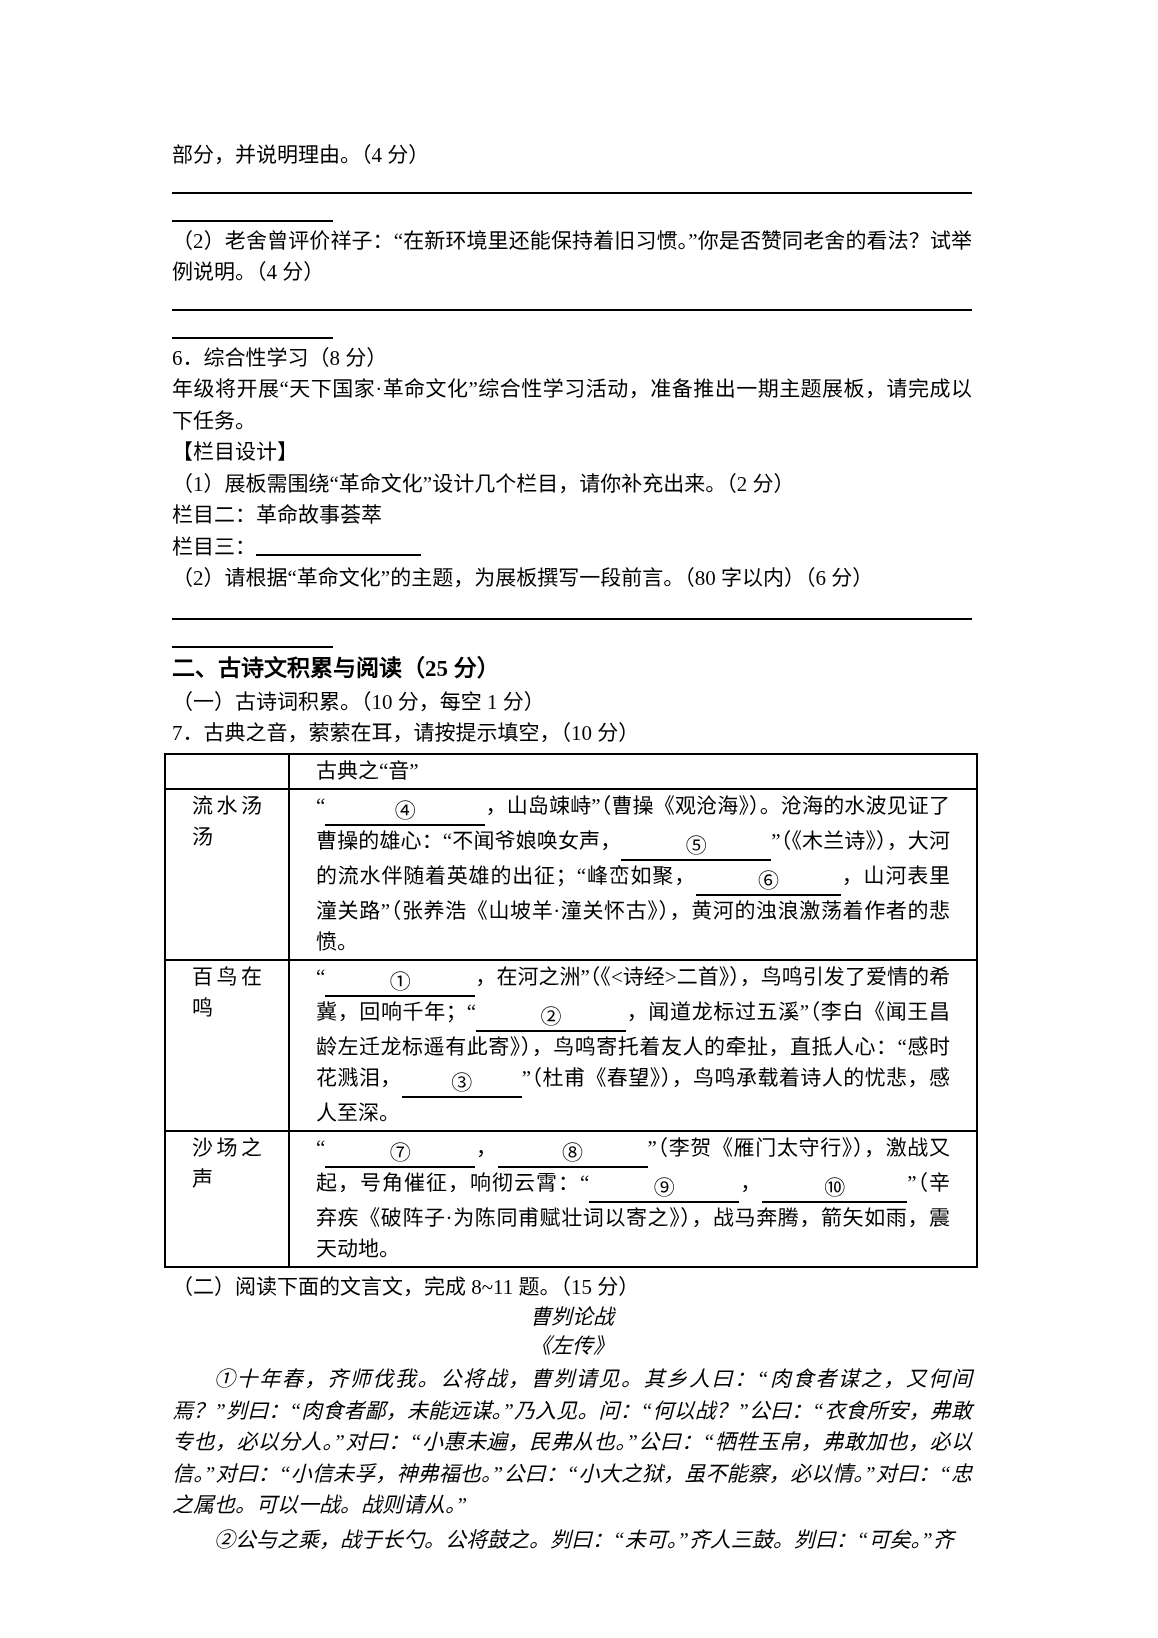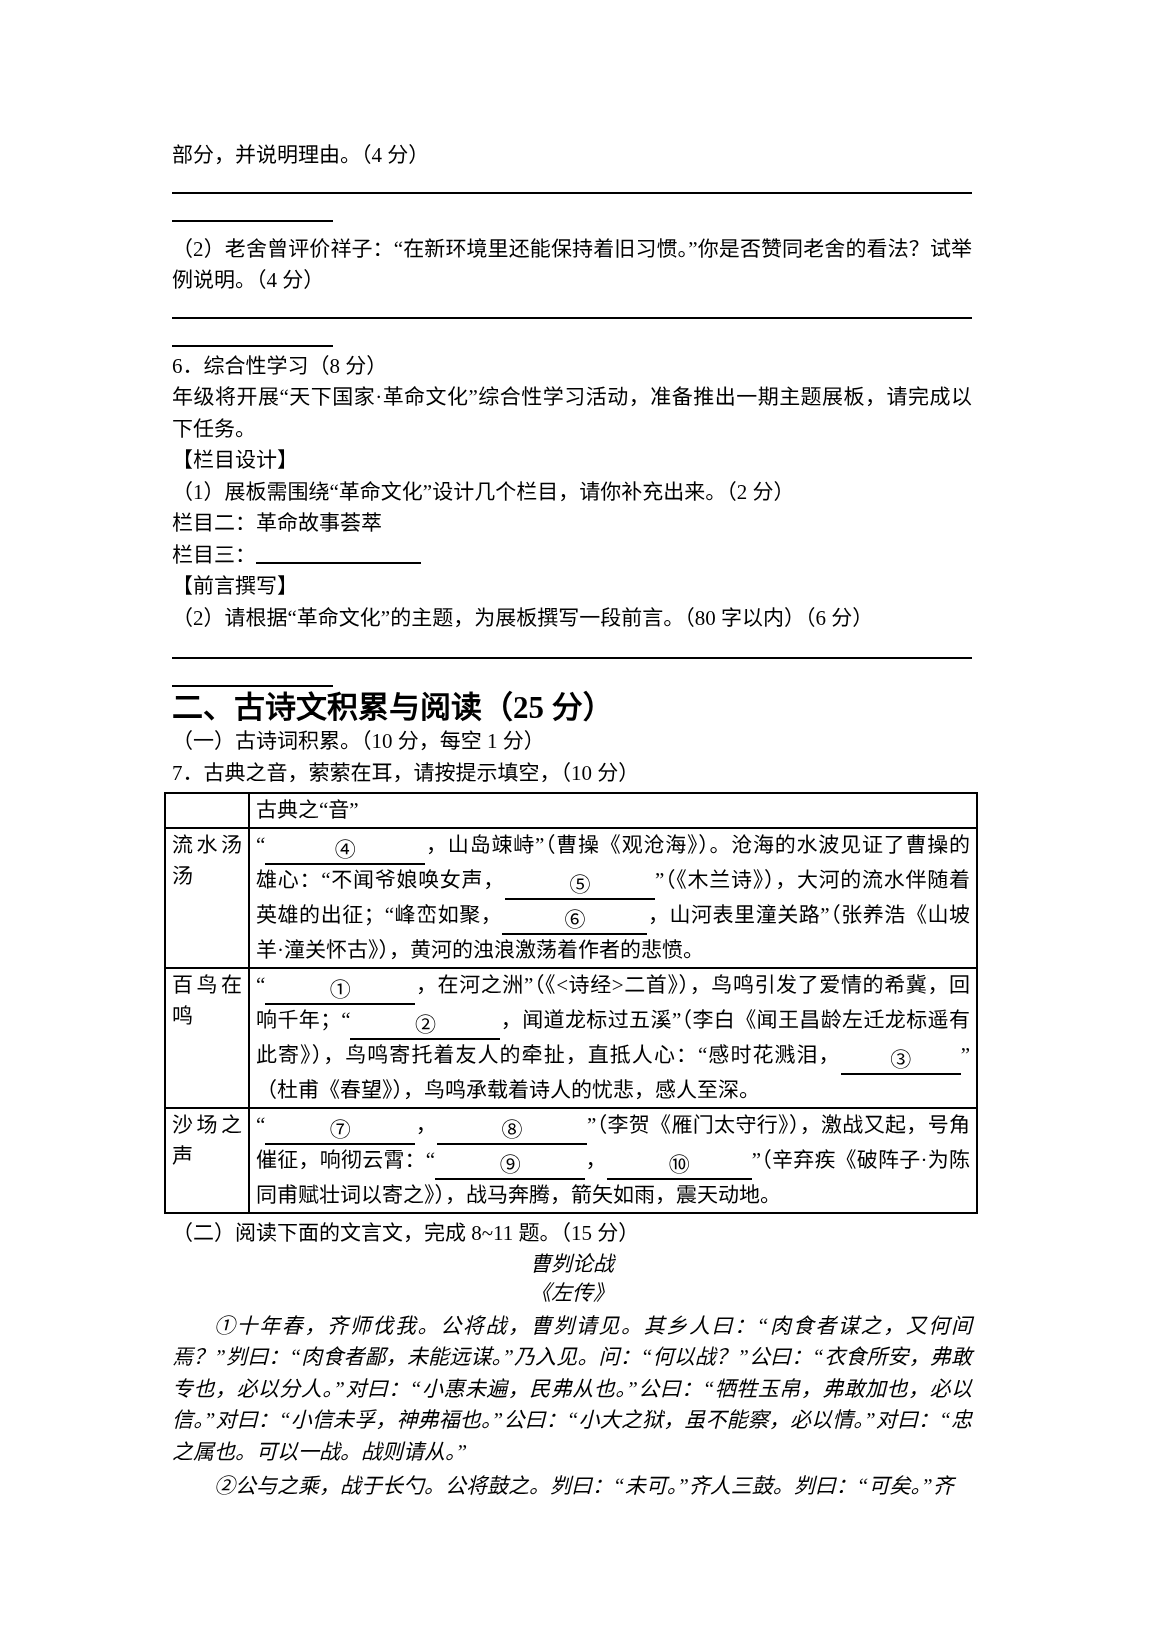--- a/index.html
+++ b/index.html
@@ -5,39 +5,39 @@
   html,body{margin:0;padding:0;background:#ffffff;}
   body{
     width:1158px;height:1638px;overflow:hidden;
     font-family:"Liberation Serif", serif;
     font-size:21px;line-height:31.5px;color:#000;
   }
   .page{box-sizing:border-box;width:1152px;height:1638px;padding:140px 180px 0 172px;}
   p{margin:0;text-align:justify;}
   .ans-full{border-top:2px solid #000;margin-top:20px;height:0;}
   .ans-short{border-top:2px solid #000;margin-top:26px;height:0;width:161px;}
-  .mt12{margin-top:12px;}
+  .mt12{margin-top:4px;}
   .mt4{margin-top:4px;}
   .mt3{margin-top:3px;}
-  h2{font-size:31px;line-height:36px;font-weight:bold;margin:3px 0 0 0;}
+  h2{font-size:23px;line-height:36px;font-weight:bold;margin:3px 0 0 0;}
   .blank{
     display:inline-block;border-bottom:2px solid #000;text-align:center;
     line-height:25px;vertical-align:-5px;
   }
   .blank-line{
     display:inline-block;width:165px;height:14px;border-bottom:2px solid #000;
     vertical-align:-2px;
   }
   table.fill{
     border-collapse:collapse;table-layout:fixed;
     width:814px;margin:3px 0 0 -8px;
   }
   table.fill td{
     border:2px solid #000;vertical-align:top;
-    padding:1px 6px;line-height:31px;text-align:justify;
+    padding:1px 26px;line-height:31px;text-align:justify;
   }
   td.c1{width:70px;text-align:left;}
   .center{text-align:center;}
   .kai-title{font-style:italic;line-height:29px;}
   .classical{font-style:italic;text-indent:42px;}
 </style>
 </head>
 <body>
 
 <div class="page">
@@ -49,21 +49,20 @@
   <p class="mt12">（2）老舍曾评价祥子：“在新环境里还能保持着旧习惯。”你是否赞同老舍的看法？试举例说明。（4 分）</p>
   <div class="ans-full"></div>
   <div class="ans-short"></div>
 
   <p class="mt4">6．综合性学习（8 分）</p>
   <p>年级将开展“天下国家·革命文化”综合性学习活动，准备推出一期主题展板，请完成以下任务。</p>
   <p>【栏目设计】</p>
   <p>（1）展板需围绕“革命文化”设计几个栏目，请你补充出来。（2 分）</p>
   <p>栏目二：革命故事荟萃</p>
   <p><span>栏目三：</span><span class="blank-line"></span></p>
-  <p>【前言撰写】</p>
   <p>（2）请根据“革命文化”的主题，为展板撰写一段前言。（80 字以内）（6 分）</p>
   <div class="ans-full" style="margin-top:23px"></div>
   <div class="ans-short"></div>
 
   <h2>二、古诗文积累与阅读（25 分）</h2>
   <p>（一）古诗词积累。（10 分，每空 1 分）</p>
   <p>7．古典之音，萦萦在耳，请按提示填空，（10 分）</p>
 
   <table class="fill">
     <tbody>

